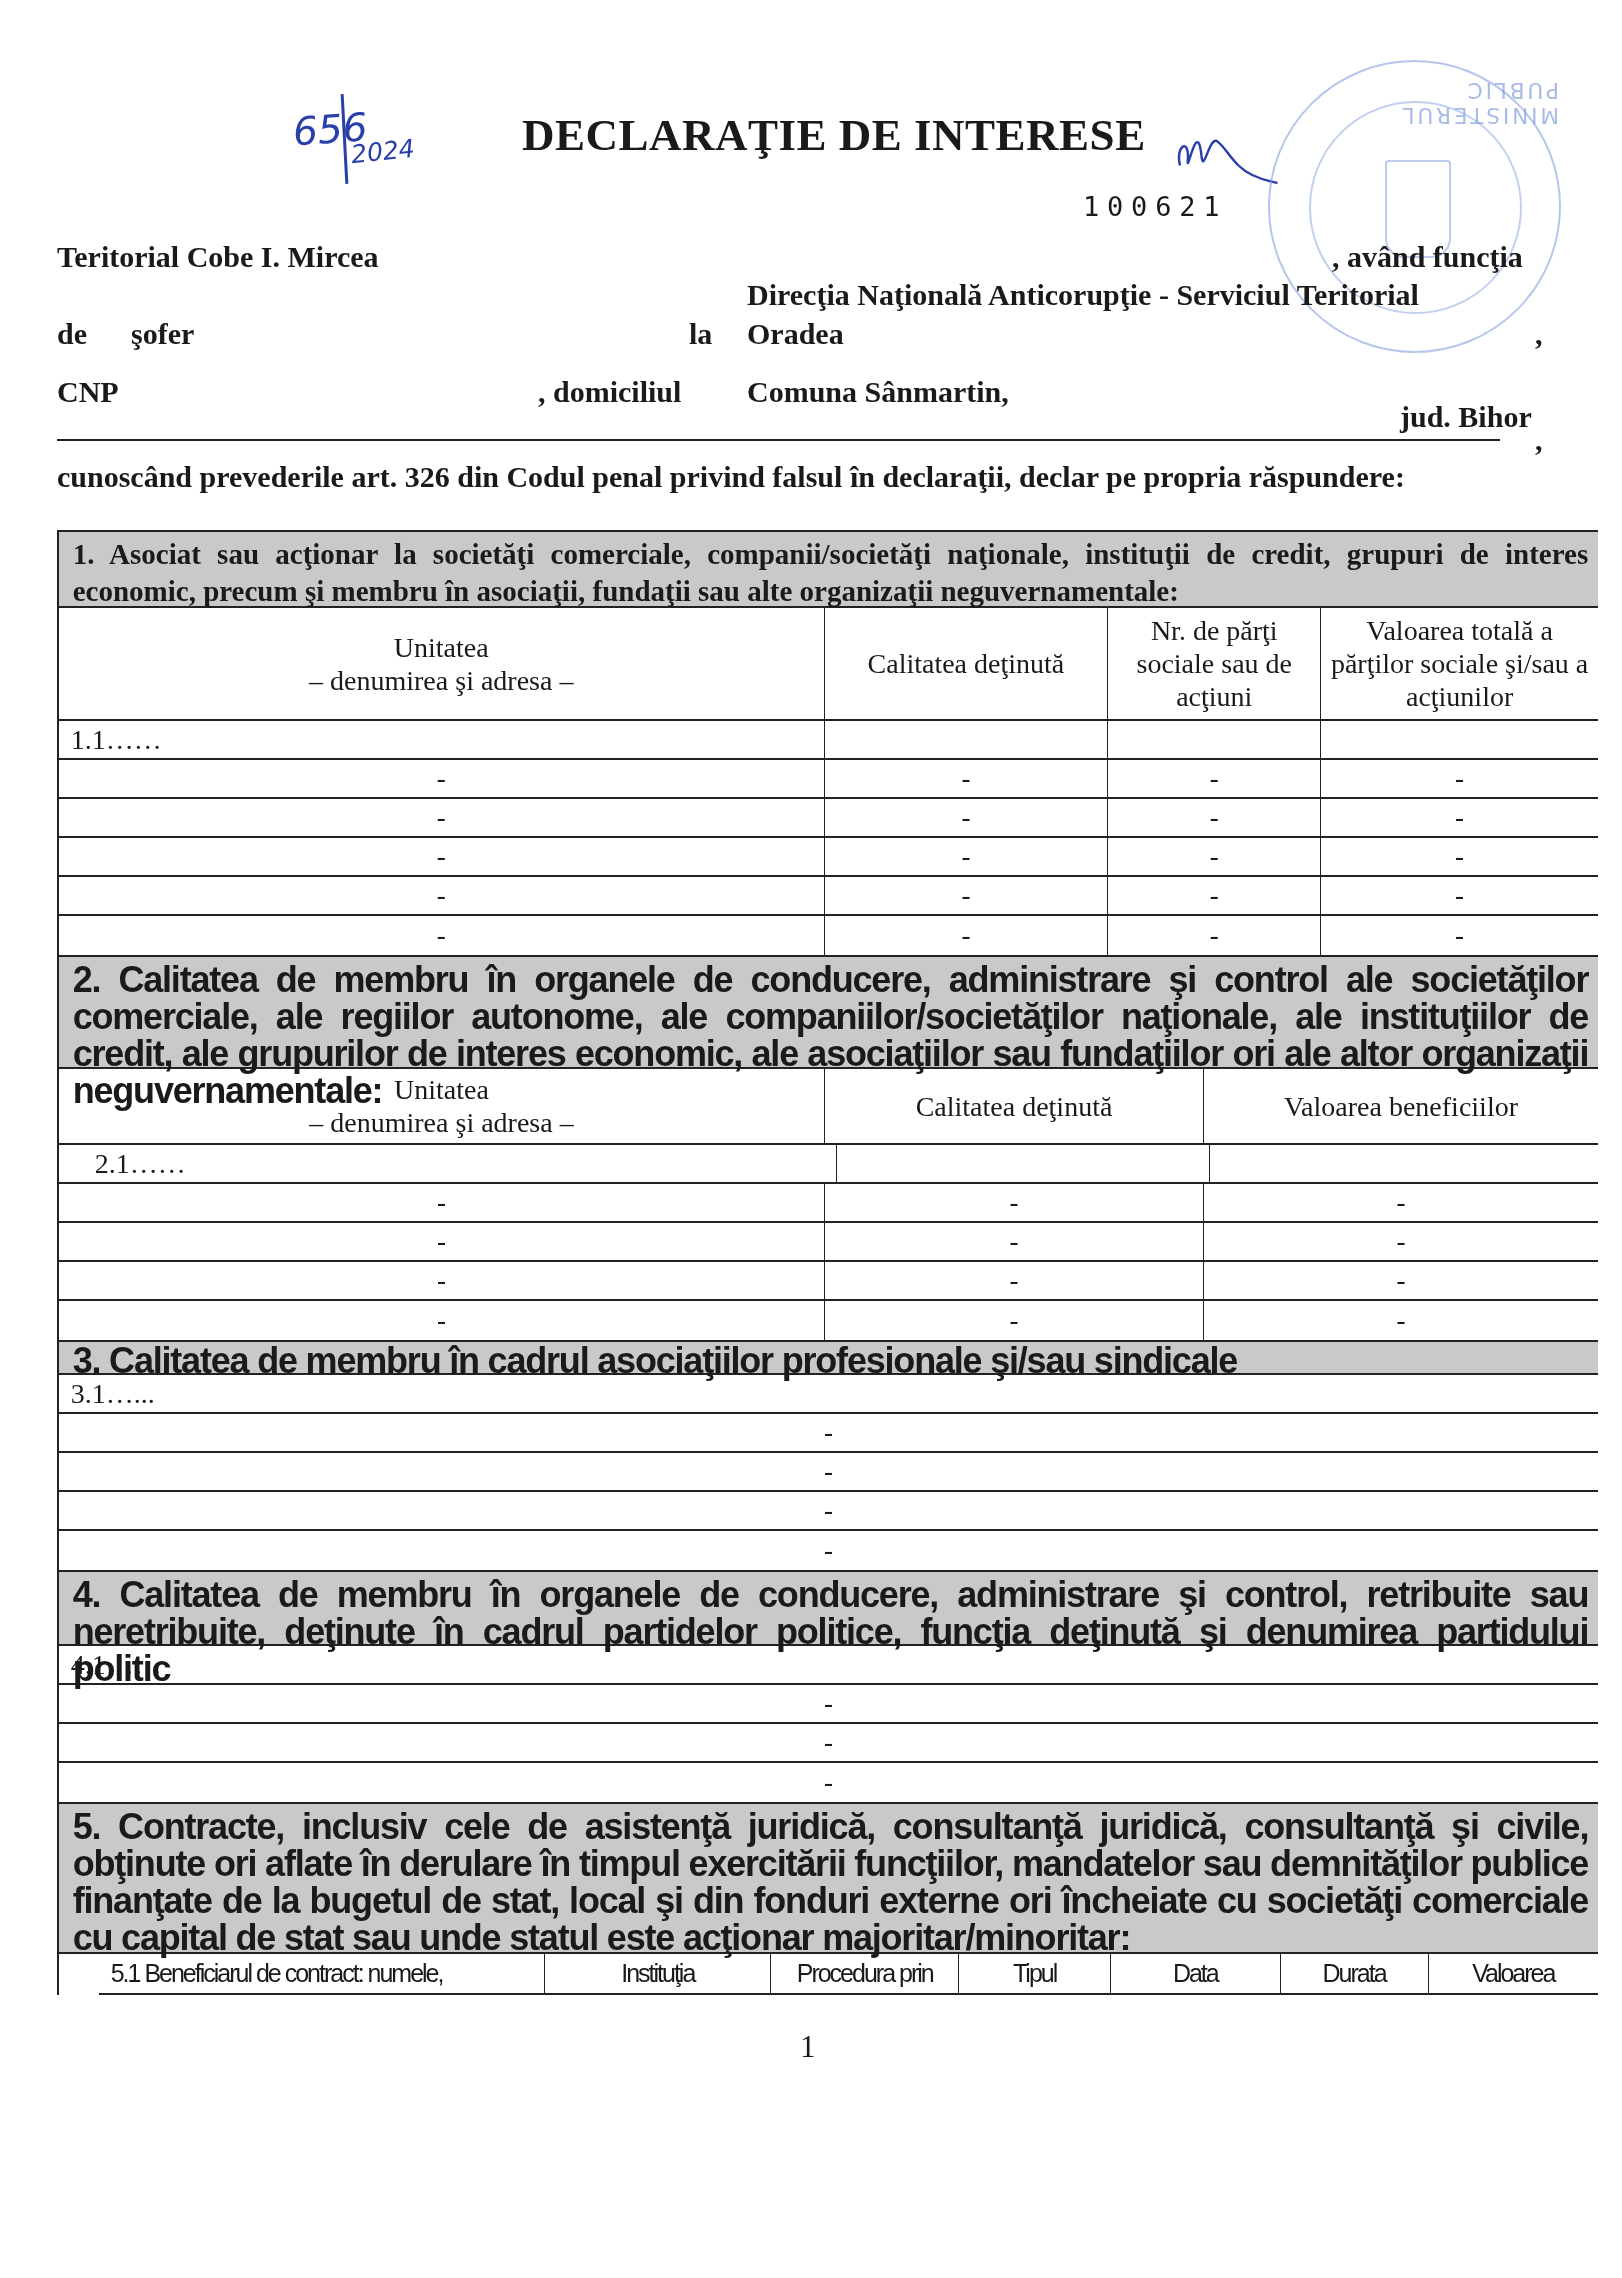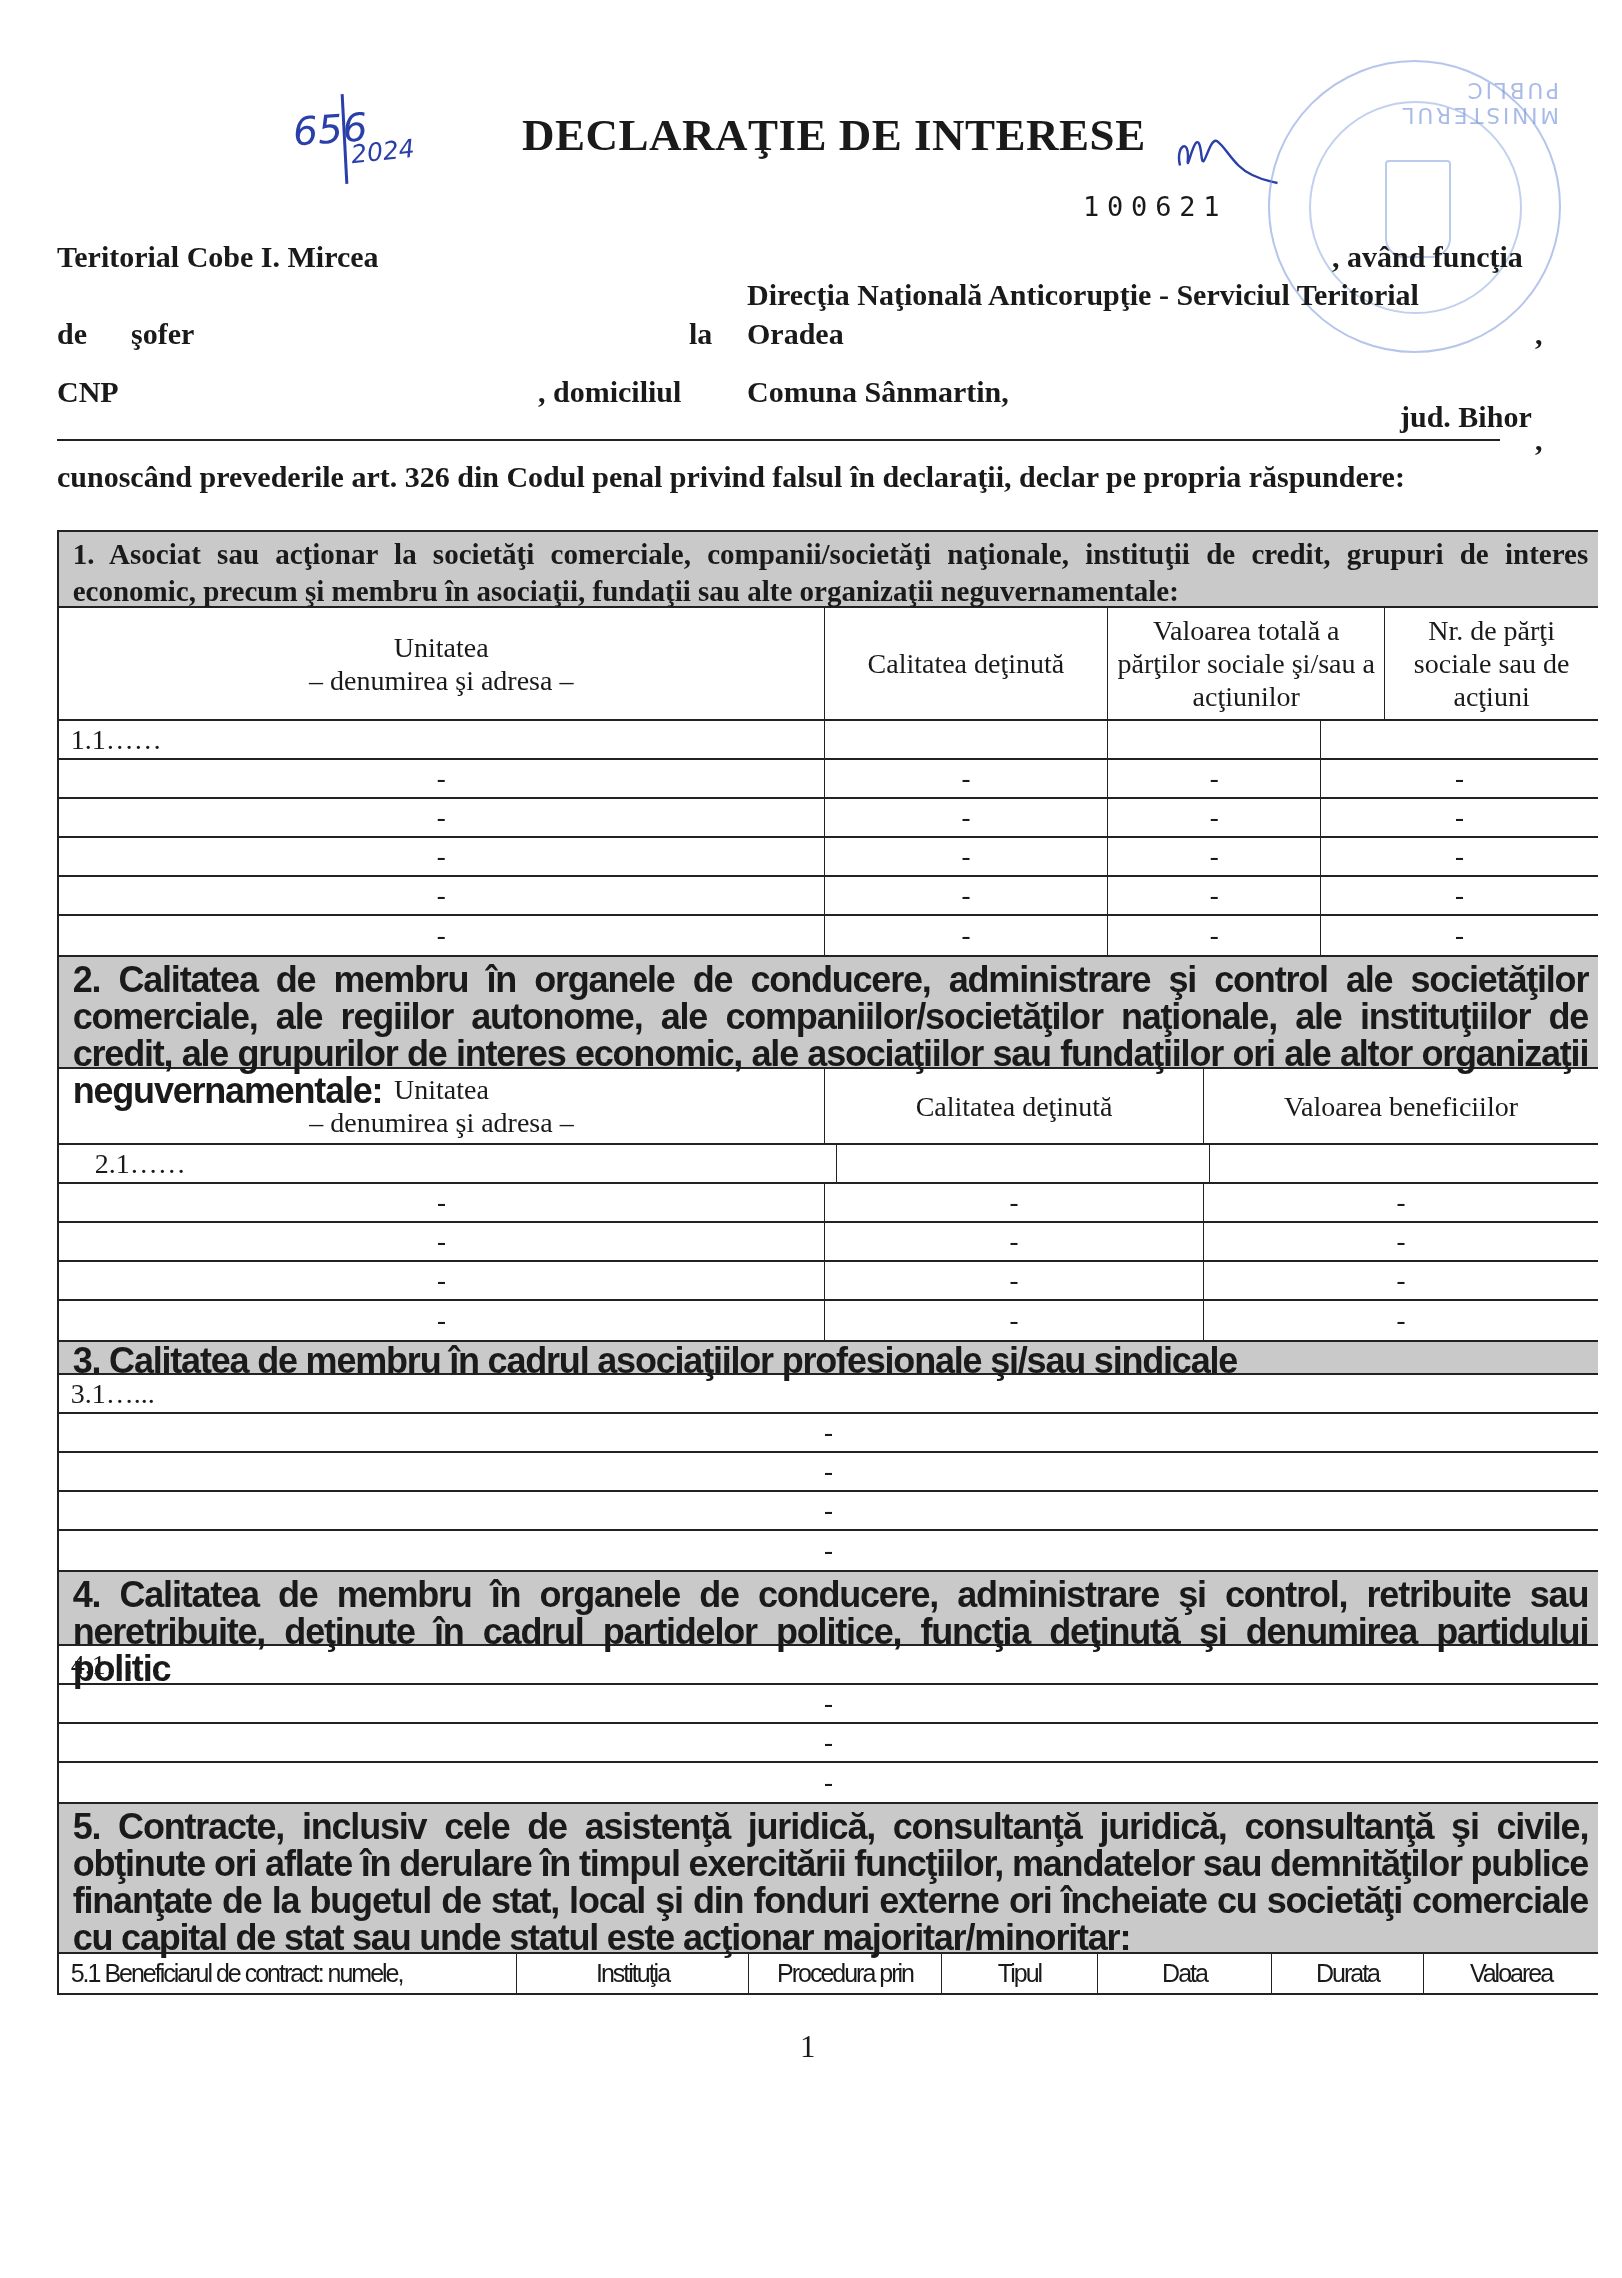--- a/index.html
+++ b/index.html
@@ -80,22 +80,22 @@
 <div class="abs line-text" style="left:1535px; top:423px;">,</div>
 
 <div class="abs line-text" style="left:57px; top:460px;">cunoscând prevederile art. 326 din Codul penal privind falsul în declaraţii, declar pe propria răspundere:</div>
 
 <div class="table" style="top:530px;">
   <div class="sec-head" style="height:78px;">1. Asociat sau acţionar la societăţi comerciale, companii/societăţi naţionale, instituţii de credit, grupuri de interes economic, precum şi membru în asociaţii, fundaţii sau alte organizaţii neguvernamentale:</div>
   <div class="row" style="height:113px;">
     <div class="cell" style="width:766px; white-space:pre-line;">Unitatea
 – denumirea şi adresa –</div>
     <div class="cell" style="width:284px;">Calitatea deţinută</div>
+    <div class="cell" style="width:213px; padding:0 5.9px;">Nr. de părţi sociale sau de acţiuni</div>
     <div class="cell" style="width:277px; padding:0 5.9px;">Valoarea totală a părţilor sociale şi/sau a acţiunilor</div>
-    <div class="cell" style="width:213px; padding:0 5.9px;">Nr. de părţi sociale sau de acţiuni</div>
   </div>
   <div class="row" style="height:39px;">
     <div class="cell left" style="width:766px;">1.1……</div>
     <div class="cell" style="width:284px;"></div>
     <div class="cell" style="width:213px;"></div>
     <div class="cell" style="width:277px;"></div>
   </div>
   <div class="row" style="height:39px;">
     <div class="cell dash" style="width:766px;">-</div>
     <div class="cell dash" style="width:284px;">-</div>
@@ -185,21 +185,21 @@
     <div class="cell dash" style="width:1539px;">-</div>
   </div>
   <div class="row" style="height:39px;">
     <div class="cell dash" style="width:1539px;">-</div>
   </div>
   <div class="row" style="height:39px; border-bottom:none;">
     <div class="cell dash" style="width:1539px;">-</div>
   </div>
 
   <div class="sec-head narrow" style="height:152px;">5. Contracte, inclusiv cele de asistenţă juridică, consultanţă juridică, consultanţă şi civile, obţinute ori aflate în derulare în timpul exercitării funcţiilor, mandatelor sau demnităţilor publice finanţate de la bugetul de stat, local şi din fonduri externe ori încheiate cu societăţi comerciale cu capital de stat sau unde statul este acţionar majoritar/minoritar:</div>
-  <div class="row" style="height:41px;">
+  <div class="row" style="height:41px;margin-left:40px;">
     <div class="cell left narrow5" style="width:458px;">5.1 Beneficiarul de contract: numele,</div>
     <div class="cell narrow5" style="width:232px;">Instituţia</div>
     <div class="cell narrow5" style="width:193px;">Procedura prin</div>
     <div class="cell narrow5" style="width:156px;">Tipul</div>
     <div class="cell narrow5" style="width:174px;">Data</div>
     <div class="cell narrow5" style="width:152px;">Durata</div>
     <div class="cell narrow5" style="width:174px;">Valoarea</div>
   </div>
 </div>
 

